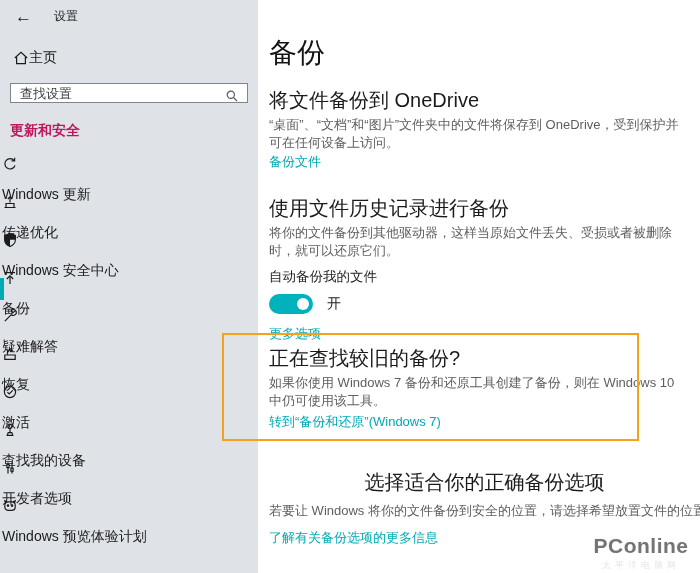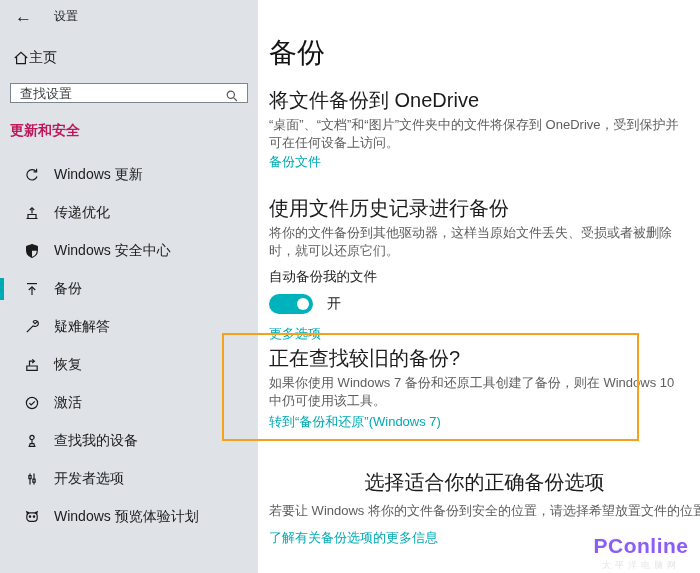--- a/index.html
+++ b/index.html
@@ -26,22 +26,22 @@
   .searchbox input {
     width:100%; height:100%; border:0; outline:none; background:transparent;
     font-size:13px; padding:0 26px 0 9px; color:#2b2b2b;
     font-family:"Liberation Sans","DejaVu Sans",sans-serif;
   }
   .searchbox input::placeholder { color:#3c4146; opacity:1; }
   .search-glyph { position:absolute; right:7px; top:4px; }
   .section-label { margin:19px 0 0 10px; font-size:14px; font-weight:bold; color:#be185d; }
   .nav { margin-top:16px; }
   .nav-item {
-    position:relative; display:flex; align-items:center; gap:14px;
-    height:38px; padding-left:24px; cursor:default;
+    position:relative; display:flex; gap:14px;
+    height:38px; padding-left:2px; cursor:default;flex-direction:column;
   }
   .nav-item .label { font-size:14px; color:#1b1b1b; }
   .nav-item.selected::before {
     content:""; position:absolute; left:0; top:8px; bottom:8px; width:4px;
     background:#00AAB4;
   }
   .icon16 { width:16px; height:16px; flex:0 0 16px; display:block; }
   
   .content { position:absolute; left:258px; top:0; right:0; bottom:0; background:#fff; }
   .sec { position:absolute; left:11px; right:0; }
@@ -72,21 +72,21 @@
   .annotation {
     position:absolute; left:222px; top:333px; width:417px; height:108px;
     border:2px solid #F5A21B; pointer-events:none;
   }
   
   .watermark {
     position:absolute; right:3px; top:534px; width:112px; text-align:center;
     user-select:none;
   }
   .wm1 {
-    font-size:21px; font-weight:bold; letter-spacing:0.5px; color:#8b5cf6;
+    font-size:21px; font-weight:bold; letter-spacing:0.5px; color:#737373;
     text-shadow:1px 1px 0 #fff, -1px -1px 0 #f6f7f8;
   }
   .wm2 {
     font-size:9px; letter-spacing:4px; color:#e3e6e8; margin-top:1px;
     text-shadow:1px 1px 0 #fff;
   }
 </style>
 </head>
 <body>
 

